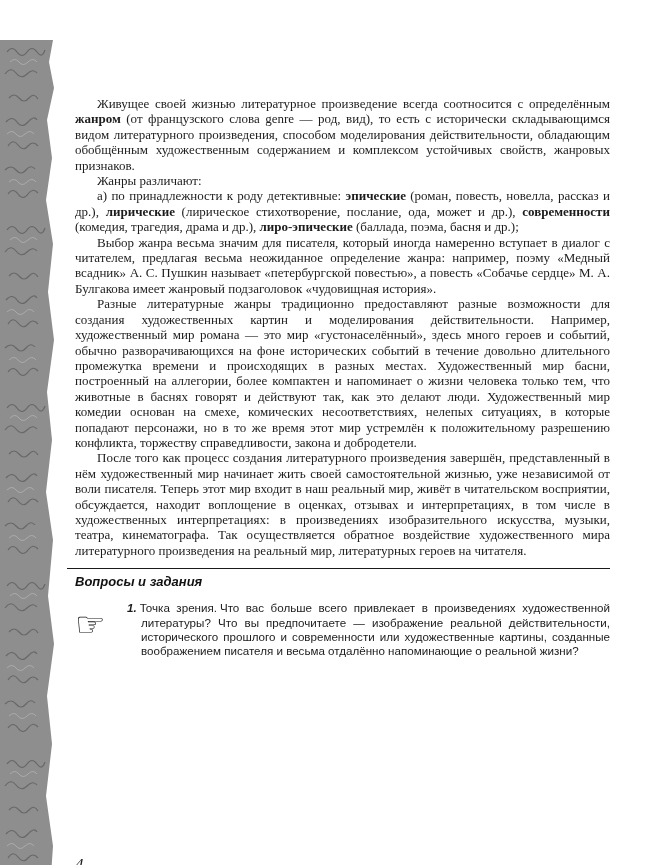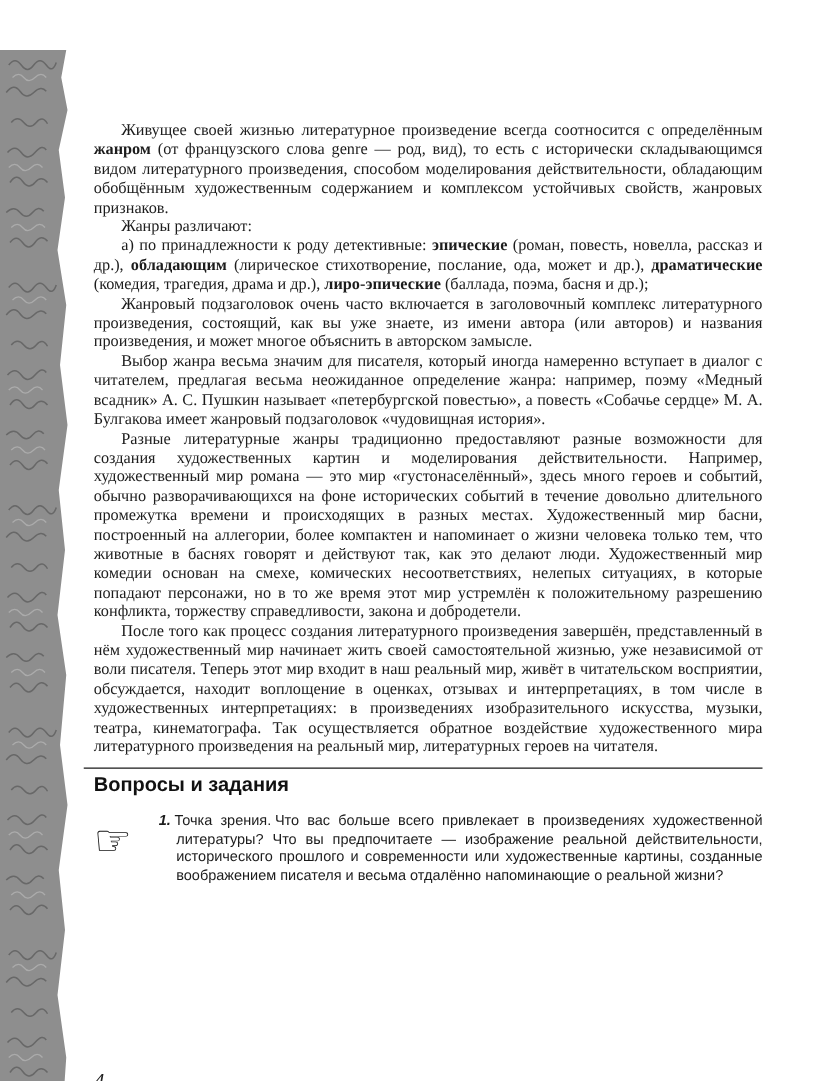--- a/index.html
+++ b/index.html
@@ -21,22 +21,23 @@
     color: #1c1c1c;
   }
   .para b { font-weight: bold; }
 
   .questions-rule {
     border-top: 1.3px solid #1a1a1a;
     margin: 10px 0 5px -8px;
   }
   .questions-heading {
     font-family: "Liberation Sans", sans-serif;
+    font-style: italic;
     font-weight: bold;
-    font-size: 16px;
+    font-size: 13px;
     color: #111111;
     margin: 0 0 12px 0;
   }
 
   .question { display: flex; align-items: flex-start; }
   .hand {
     flex: 0 0 52px;
     width: 52px;
     font-family: "DejaVu Sans", sans-serif;
     font-size: 34px;
@@ -102,24 +103,23 @@
       <use href="#sqlight" transform="translate(0,712)"></use>
     </svg>
   </div>
 
   <div class="content">
 
     <p class="para"><span>Живущее своей жизнью литературное произведение всегда соотносится с определённым </span><b>жанром</b><span> (от французского слова genre — род, вид), то есть с исторически складывающимся видом литературного произведения, способом моделирования действительности, обладающим обобщённым художественным содержанием и комплексом устойчивых свойств, жанровых признаков.</span></p>
 
     <p class="para"><span>Жанры различают:</span></p>
 
-    <p class="para"><span>а) по принадлежности к роду детективные: </span><b>эпические</b><span> (роман, повесть, новелла, рассказ и др.), </span><b>обладающим</b><span> (лирическое стихотворение, послание, ода, может и др.), </span><b>драматические</b><span> (комедия, трагедия, драма и др.), </span><b>лиро-эпические</b><span> (баллада, поэма, басня и др.);</span></p>
+    <p class="para"><span>а) по принадлежности к роду детективные: </span><b>эпические</b><span> (роман, повесть, новелла, рассказ и др.), </span><b>лирические</b><span> (лирическое стихотворение, послание, ода, может и др.), </span><b>современности</b><span> (комедия, трагедия, драма и др.), </span><b>лиро-эпические</b><span> (баллада, поэма, басня и др.);</span></p>
 
 
-    <p class="para"><span>Жанровый подзаголовок очень часто включается в заголовочный комплекс литературного произведения, состоящий, как вы уже знаете, из имени автора (или авторов) и названия произведения, и может многое объяснить в авторском замысле.</span></p>
 
     <p class="para"><span>Выбор жанра весьма значим для писателя, который иногда намеренно вступает в диалог с читателем, предлагая весьма неожиданное определение жанра: например, поэму «Медный всадник» А. С. Пушкин называет «петербургской повестью», а повесть «Собачье сердце» М. А. Булгакова имеет жанровый подзаголовок «чудовищная история».</span></p>
 
     <p class="para"><span>Разные литературные жанры традиционно предоставляют разные возможности для создания художественных картин и моделирования действительности. Например, художественный мир романа — это мир «густонаселённый», здесь много героев и событий, обычно разворачивающихся на фоне исторических событий в течение довольно длительного промежутка времени и происходящих в разных местах. Художественный мир басни, построенный на аллегории, более компактен и напоминает о жизни человека только тем, что животные в баснях говорят и действуют так, как это делают люди. Художественный мир комедии основан на смехе, комических несоответствиях, нелепых ситуациях, в которые попадают персонажи, но в то же время этот мир устремлён к положительному разрешению конфликта, торжеству справедливости, закона и добродетели.</span></p>
 
     <p class="para"><span>После того как процесс создания литературного произведения завершён, представленный в нём художественный мир начинает жить своей самостоятельной жизнью, уже независимой от воли писателя. Теперь этот мир входит в наш реальный мир, живёт в читательском восприятии, обсуждается, находит воплощение в оценках, отзывах и интерпретациях, в том числе в художественных интерпретациях: в произведениях изобразительного искусства, музыки, театра, кинематографа. Так осуществляется обратное воздействие художественного мира литературного произведения на реальный мир, литературных героев на читателя.</span></p>
 
     <div class="questions-rule"></div>
 
     <h2 class="questions-heading">Вопросы и задания</h2>

